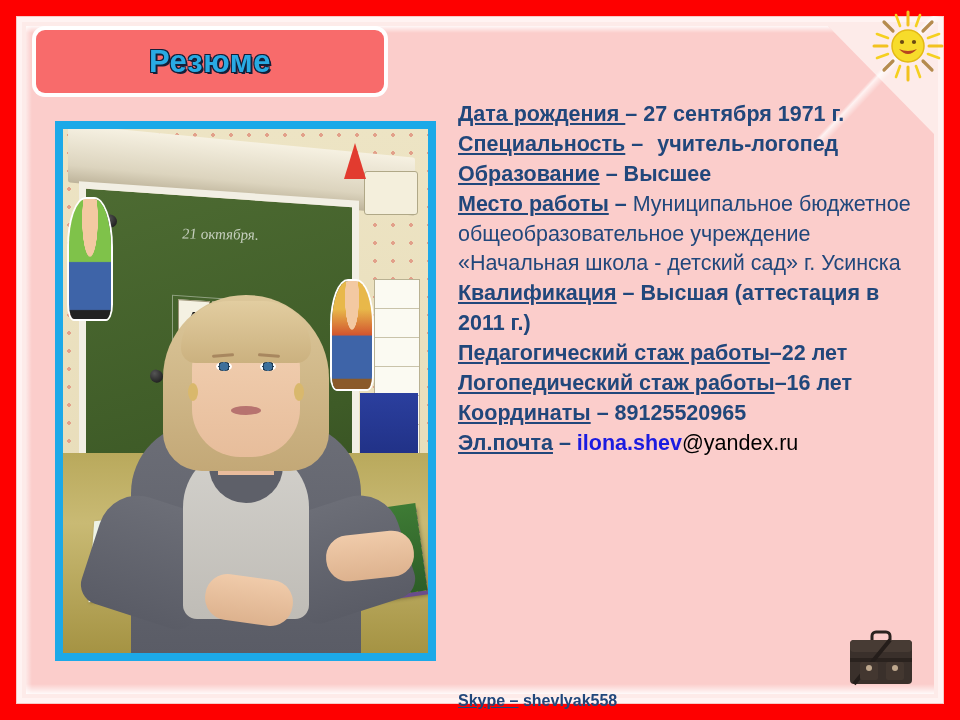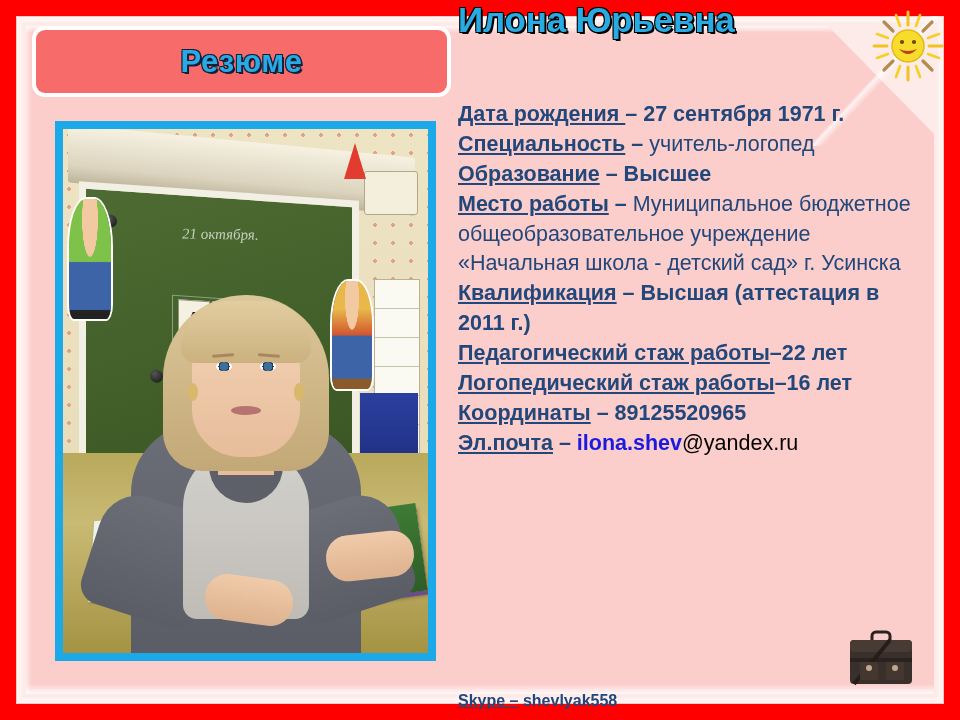--- a/index.html
+++ b/index.html
@@ -58,21 +58,21 @@
     left: 790px; top: 16px;
     width: 170px; height: 130px;
     background: linear-gradient(133deg, rgba(255,255,255,0) 48%, rgba(255,255,255,.75) 49.5%, rgba(255,255,255,0) 53%);
     pointer-events: none;
   }
 
   
   .resume-btn {
     position: absolute;
     left: 36px; top: 30px;
-    width: 411px; height: 63px;
+    width: 348px; height: 63px;
     background: #F86B6B;
     border-radius: 9px;
     box-shadow: 0 0 0 4px #FFFFFF;
     display: flex;
     align-items: center;
     justify-content: center;
   }
   .resume-btn span {
     font-size: 31px;
     font-weight: bold;
@@ -420,26 +420,25 @@
       <div class="ph-eye r"></div>
       <div class="ph-lips"></div>
       <div class="ph-earring l"></div>
       <div class="ph-earring r"></div>
       <div class="ph-hand-l"></div>
       <div class="ph-hand-r"></div>
     </div>
   </div>
 
   <div class="name-block">
-    <div>Илона Юрьевна</div>
   </div>
 
   <div class="info" id="info-list">
       <p><u>Дата рождения </u><b>– </b><span class="" style="font-weight: bold;">27 сентября 1971 г.</span></p>
-      <p><u>Специальность</u><b> – </b><span class="" style="font-weight: normal;">учитель-логопед</span></p>
+      <p><u>Специальность</u><b> – </b><span class="" style="font-weight: bold; margin-left: 8px;">учитель-логопед</span></p>
       <p><u>Образование</u><b> – </b><span class="" style="font-weight: bold;">Высшее</span></p>
       <p><u>Место работы</u><b> – </b><span class="reg">Муниципальное бюджетное общеобразовательное учреждение «Начальная школа - детский сад» г. Усинска</span></p>
       <p><u>Квалификация</u><b> – </b><span class="" style="font-weight: bold;">Высшая (аттестация в 2011 г.)</span></p>
       <p><u>Педагогический стаж работы</u><b>–</b><span class="" style="font-weight: bold;">22 лет</span></p>
       <p><u>Логопедический стаж работы</u><b>–</b><span class="" style="font-weight: bold;">16 лет</span></p>
       <p><u>Координаты</u><b> – </b><span class="" style="font-weight: bold;">89125520965</span></p>
       <p><u>Эл.почта</u><b> –  </b><span class="mail-user">ilona.shev</span><span class="mail-rest">@yandex.ru</span></p>
     </div>
 
   <div class="skype-line">

